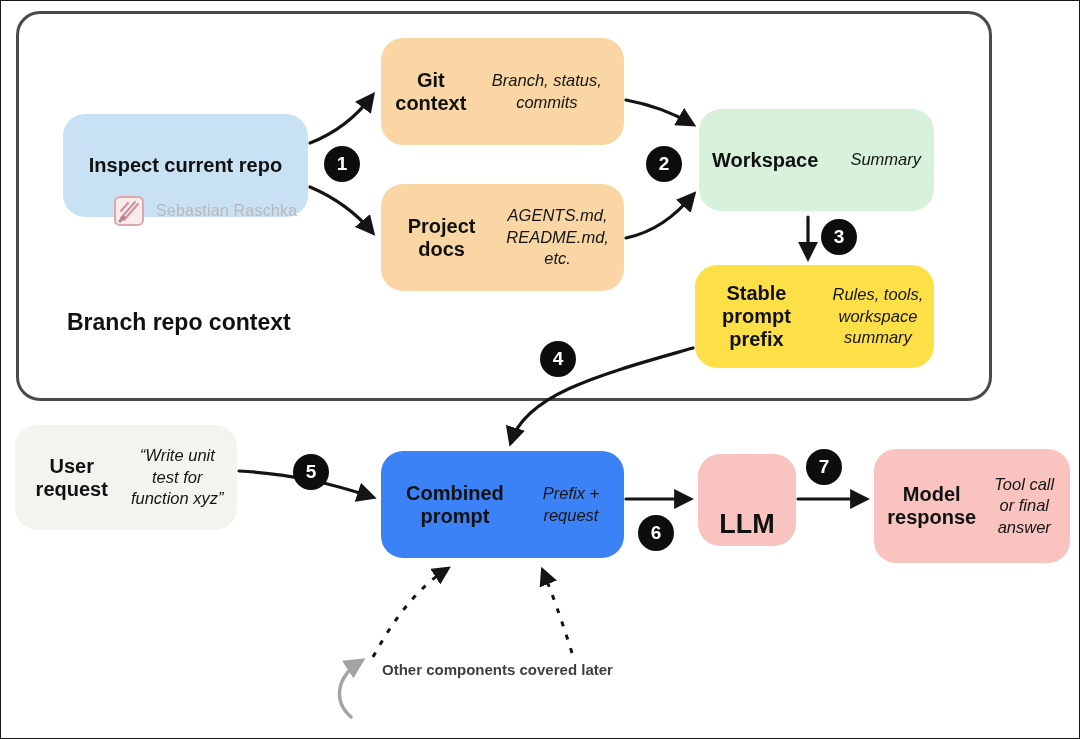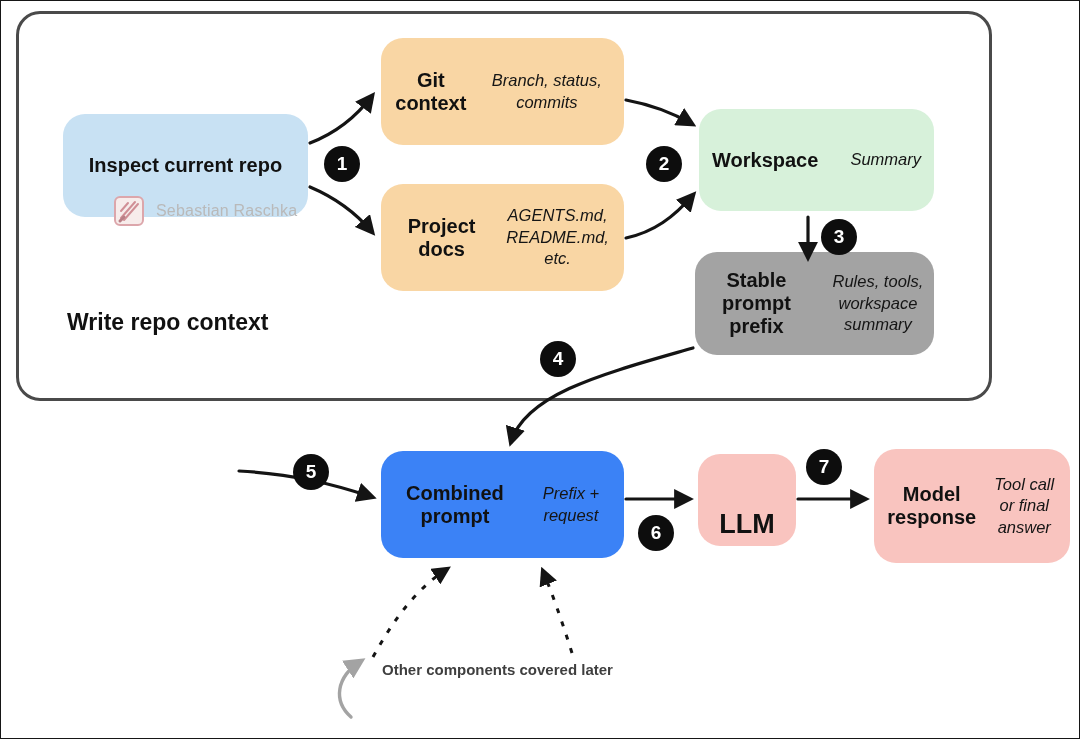--- a/index.html
+++ b/index.html
@@ -36,21 +36,21 @@
   .footnote{
     position:absolute;left:381px;top:660px;font-size:15px;font-weight:bold;color:#3f3f3f;z-index:3;
   }
 </style>
 </head>
 <body>
 
 <div class="canvas">
 
   <div class="outer-box"></div>
-  <div class="group-label">Write repo context</div>
+  <div class="group-label">Branch repo context</div>
 
   <div class="node" style="left: 62px; top: 113px; width: 245px; height: 103px; background: rgb(200, 225, 243); justify-content: center;">
     <div class="node-title">Inspect current repo</div>
   </div>
 
   <div class="node" style="left: 380px; top: 37px; width: 243px; height: 107px; background: rgb(249, 214, 164);">
     <div class="node-title">Git context</div>
     <div class="node-sub">Branch, status, commits</div>
   </div>
 
@@ -58,26 +58,31 @@
     <div class="node-title">Project docs</div>
     <div class="node-sub">AGENTS.md,
 README.md, etc.</div>
   </div>
 
   <div class="node" style="left: 698px; top: 108px; width: 235px; height: 102px; background: rgb(215, 241, 218); gap: 32px;">
     <div class="node-title">Workspace</div>
     <div class="node-sub">Summary</div>
   </div>
 
-  <div class="node" style="left: 694px; top: 251px; width: 239px; height: 103px; background: #a3a3a3; gap: 24px;">
+  <div class="node" style="left: 694px; top: 264px; width: 239px; height: 103px; background: #fde047; gap: 24px;">
     <div class="node-title">Stable prompt prefix</div>
     <div class="node-sub">Rules, tools, workspace
 summary</div>
   </div>
 
+  <div class="node" style="left: 14px; top: 424px; width: 222px; height: 105px; background: rgb(244, 244, 238);">
+    <div class="node-title">User request</div>
+    <div class="node-sub">“Write unit test for
+function xyz”</div>
+  </div>
 
   <div class="node" style="left: 380px; top: 450px; width: 243px; height: 107px; background: #3b82f6;">
     <div class="node-title">Combined prompt</div>
     <div class="node-sub">Prefix + request</div>
   </div>
 
   <div class="node" style="left: 697px; top: 453px; width: 98px; height: 92px; background: rgb(249, 196, 191);">
     <div class="node-title big">LLM</div>
   </div>
 

